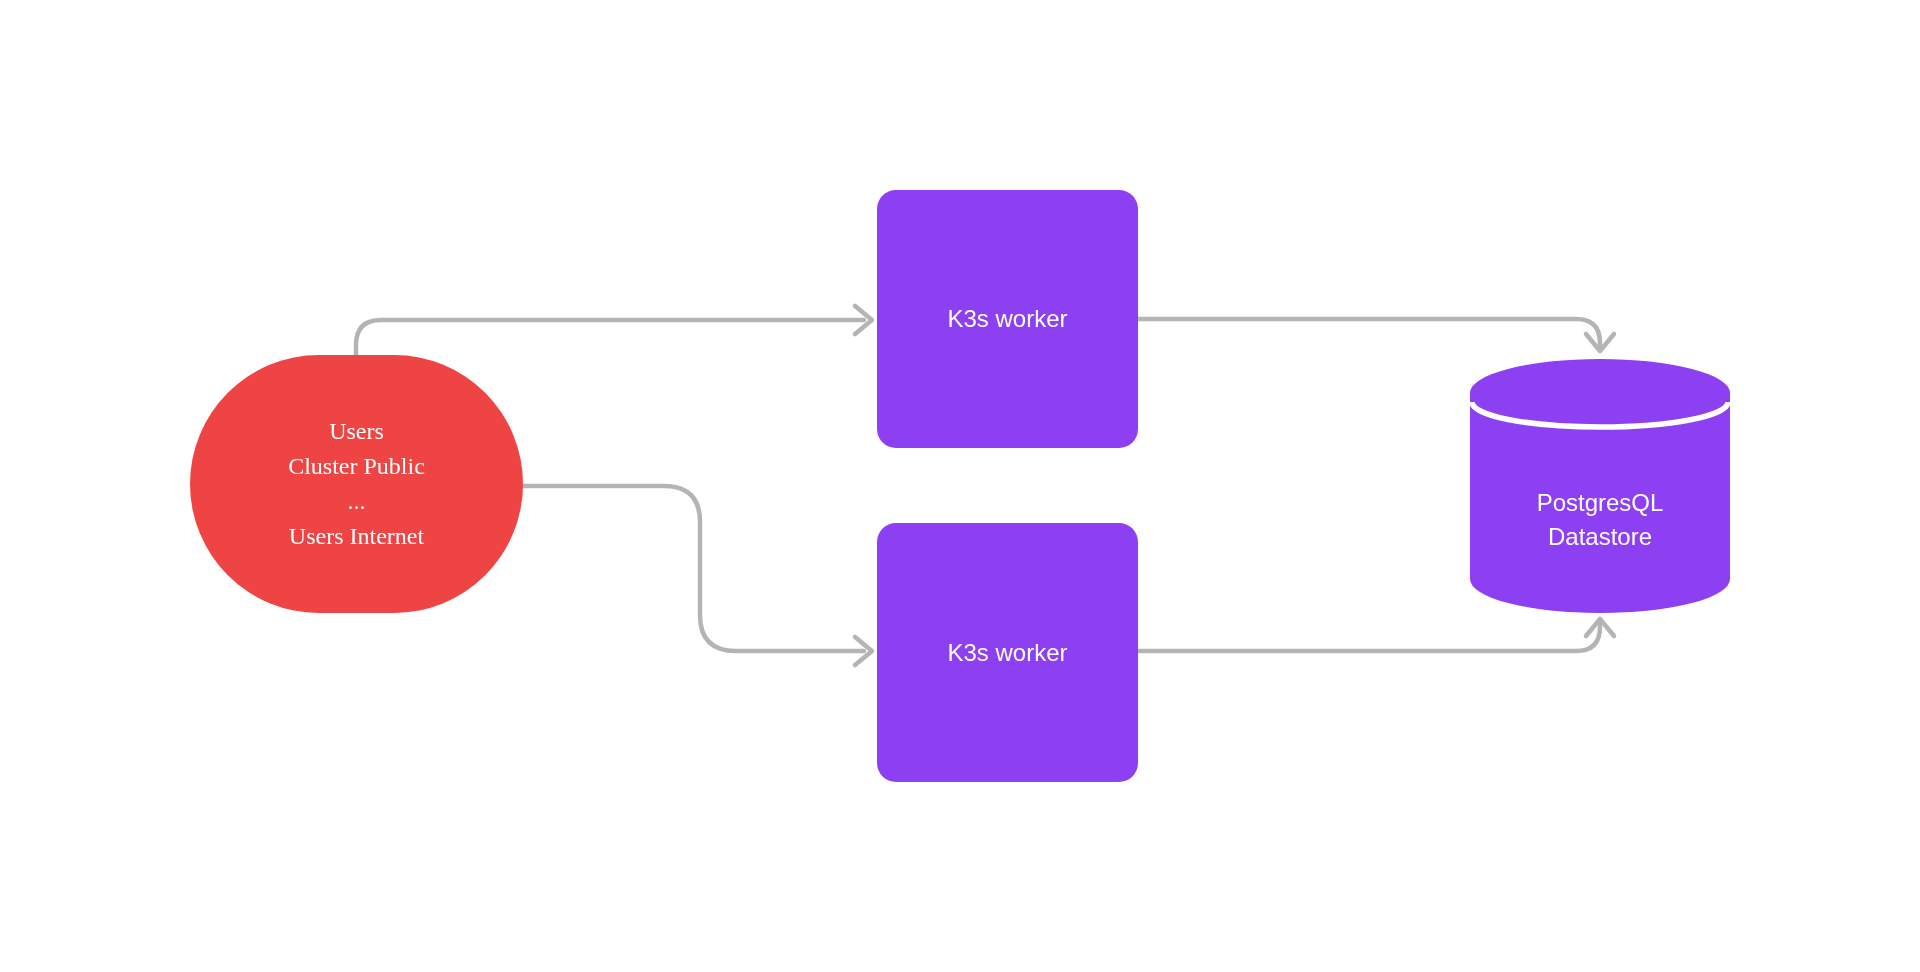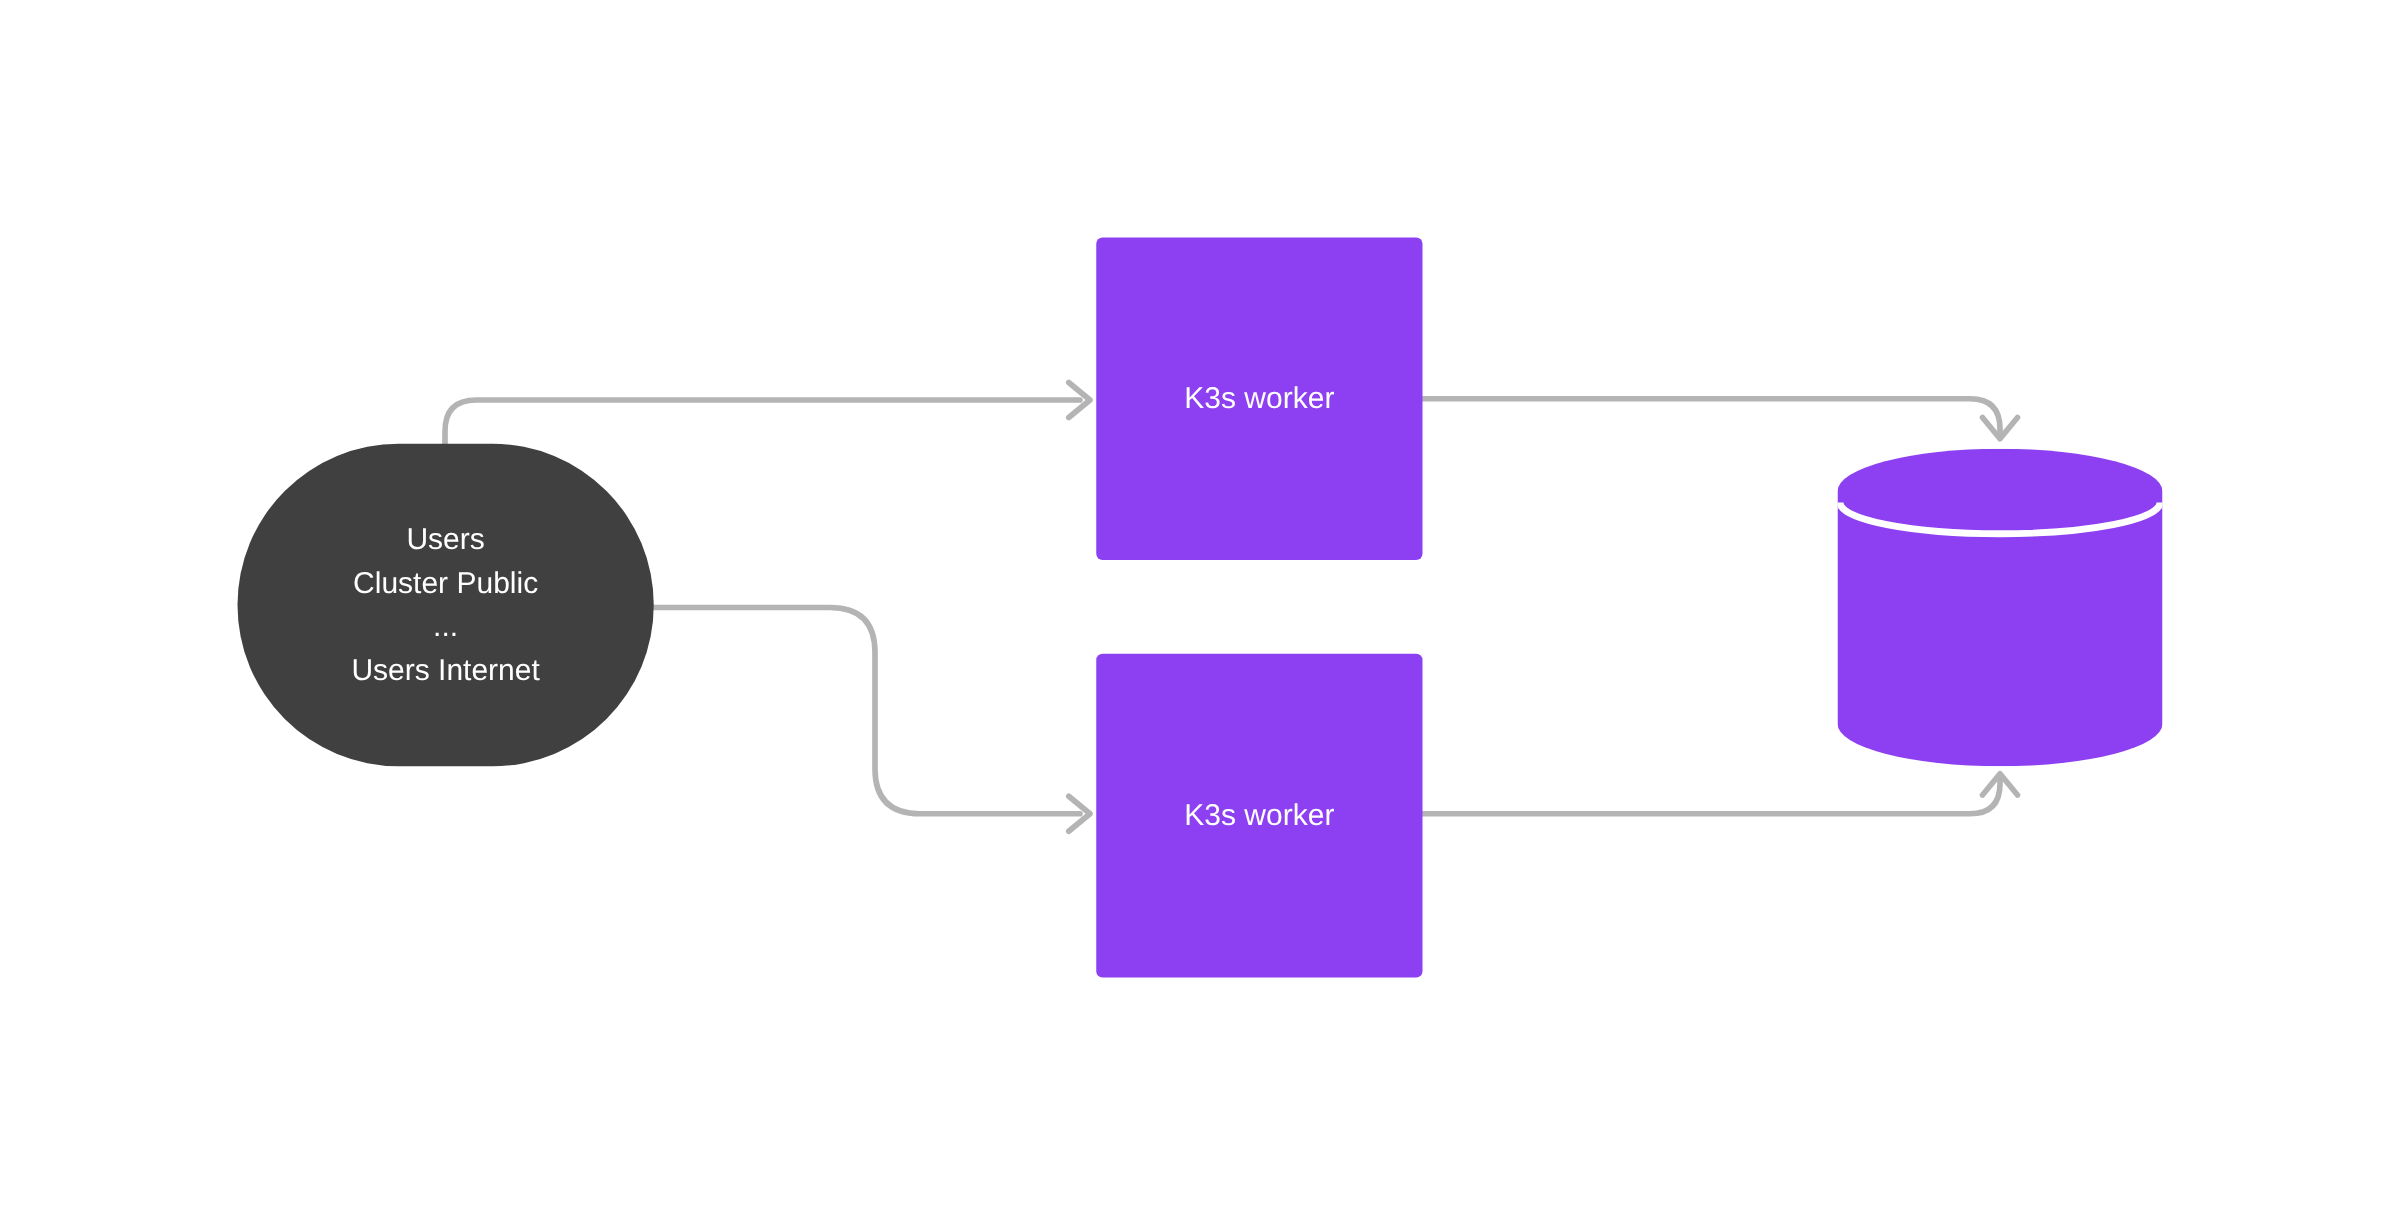--- a/index.html
+++ b/index.html
@@ -33,30 +33,31 @@
     color: #ffffff;
     font-size: 24px;
     text-align: center;
     box-sizing: border-box;
   }
   .source-node {
     left: 190px;
     top: 355px;
     width: 333px;
     height: 258px;
-    background: #404040;
+    background: #ef4444;
     border-radius: 129px;
     line-height: 35px;
+    font-family: Liberation Serif, serif;
   }
   .worker-node {
     left: 877px;
     width: 261px;
     height: 258px;
     background: #8d40f2;
-    border-radius: 5px;
+    border-radius: 19px;
   }
   .worker-node-1 { top: 190px; }
   .worker-node-2 { top: 523px; height: 259px; }
   .cylinder-shape {
     position: absolute;
     left: 1470px;
     top: 359px;
     width: 260px;
     height: 254px;
   }
@@ -112,14 +113,18 @@
 
   <div class="node worker-node worker-node-2">
     <span class="label-line">K3s worker</span>
   </div>
 
   <svg class="cylinder-shape" viewBox="0 0 260 254" xmlns="http://www.w3.org/2000/svg">
     <path d="M0 34 A130 34 0 0 1 260 34 L260 220 A130 34 0 0 1 0 220 Z" fill="#8d40f2"></path>
     <path fill="none" stroke-width="5.5" d="M2 43 A128 25 0 0 0 258 43" stroke="#ffffff"></path>
   </svg>
 
+  <div class="cylinder-label">
+    <span class="label-line">PostgresQL</span>
+    <span class="label-line">Datastore</span>
+  </div>
 
 </div>
 
 </body></html>

